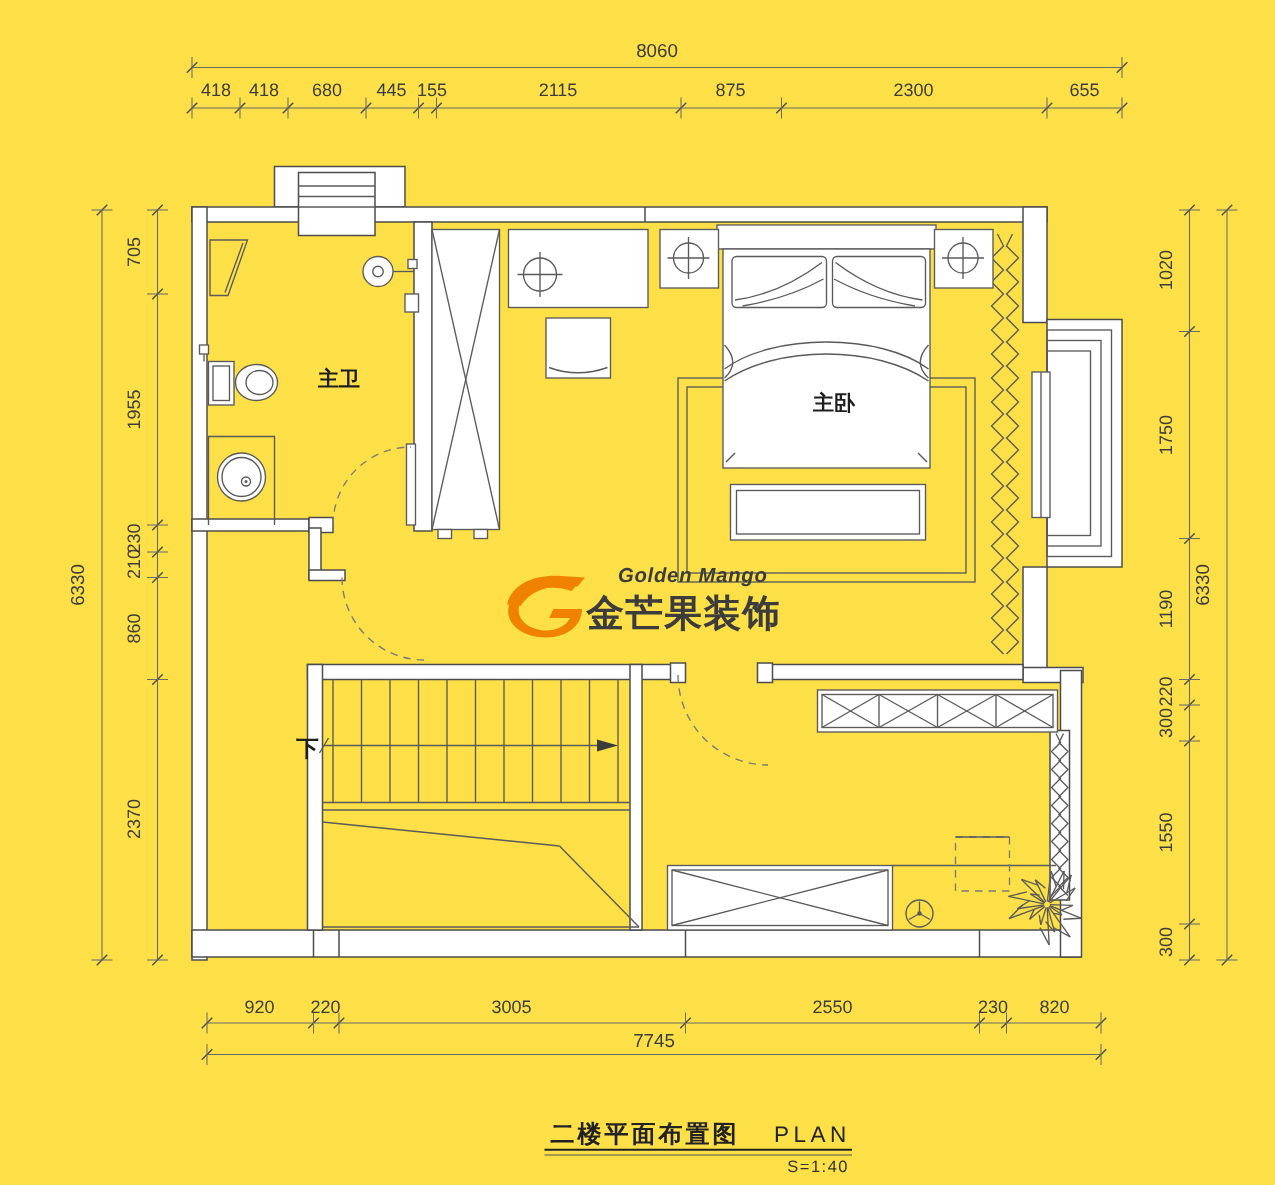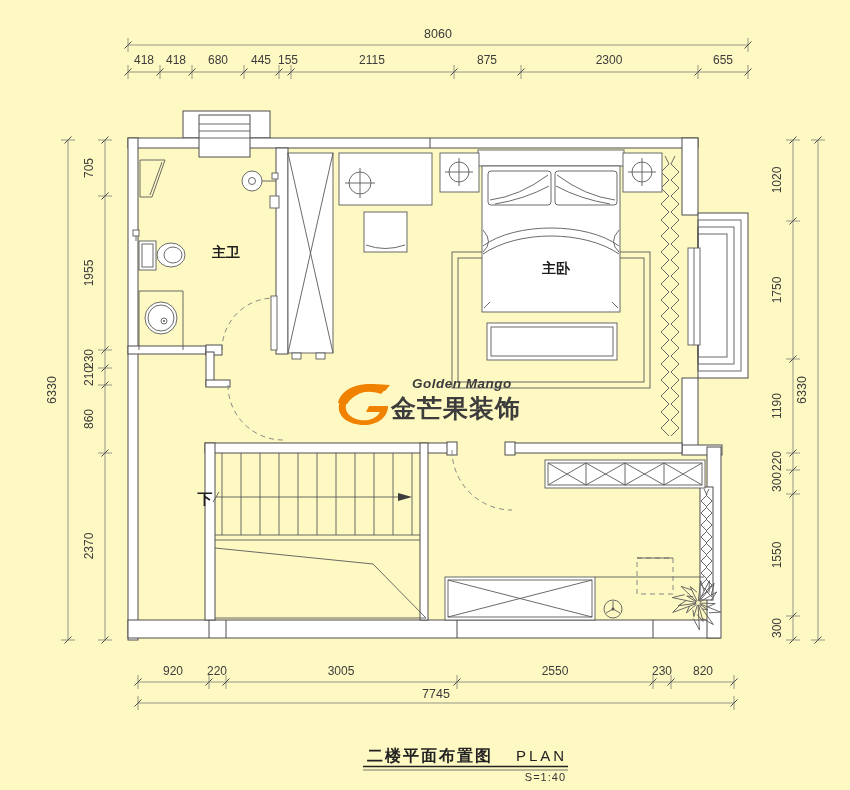--- a/index.html
+++ b/index.html
@@ -1,16 +1,16 @@
 <!DOCTYPE html>
 <html><head>
 <meta charset="utf-8">
 <style>
   html,body{margin:0;padding:0;background:#fff;}
-  #stage{position:relative;width:850px;height:790px;background:#fef9c3;overflow:hidden;}
+  #stage{position:relative;width:850px;height:790px;background:#fde047;overflow:hidden;}
   svg{display:block;}
   text{font-family:"Liberation Sans",sans-serif;fill:#3c3c3c;}
   .dim{font-size:12px;}
   .dimtot{font-size:12.5px;}
   .ln{stroke:#4c4c4c;stroke-width:1;fill:none;}
   .thin{stroke:#6a6a6a;stroke-width:0.7;fill:none;}
   .wall{stroke:#4c4c4c;stroke-width:1;fill:#fff;}
   .furn{stroke:#5a5a5a;stroke-width:0.9;fill:#fff;}
   .open{stroke:#5a5a5a;stroke-width:0.9;fill:none;}
   .dash{stroke:#7a7a7a;stroke-width:0.9;fill:none;stroke-dasharray:5 4;}

